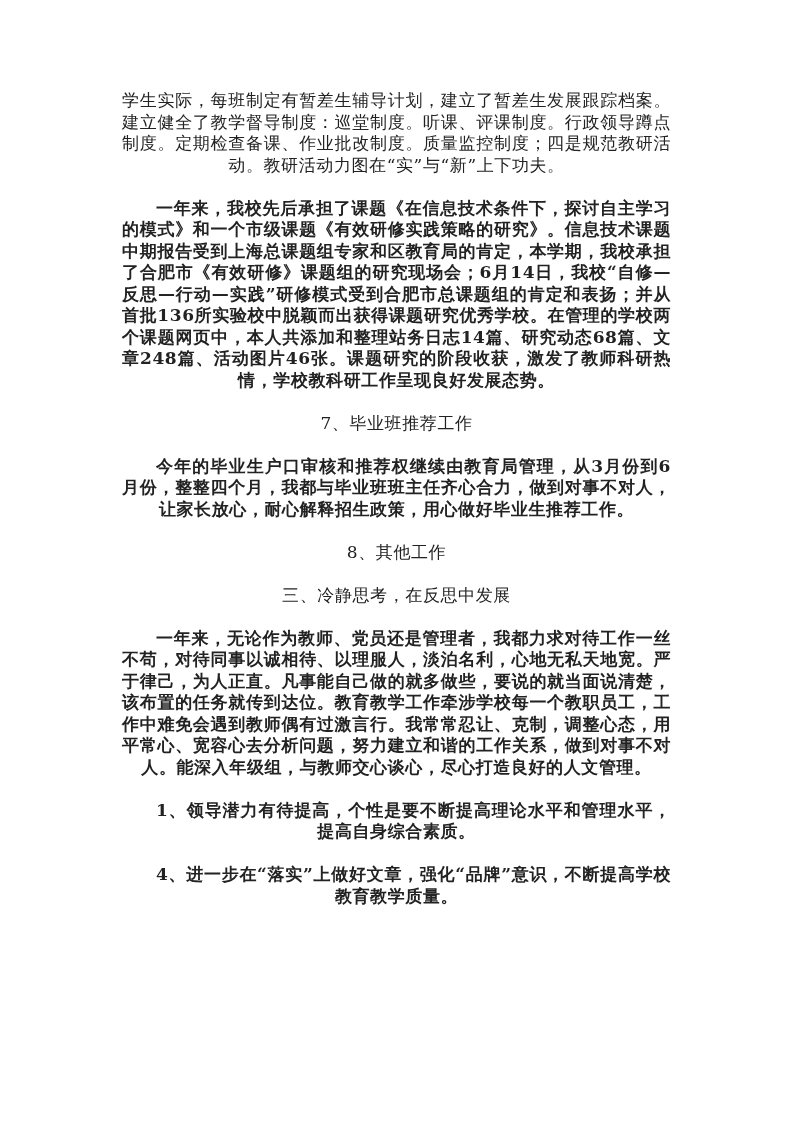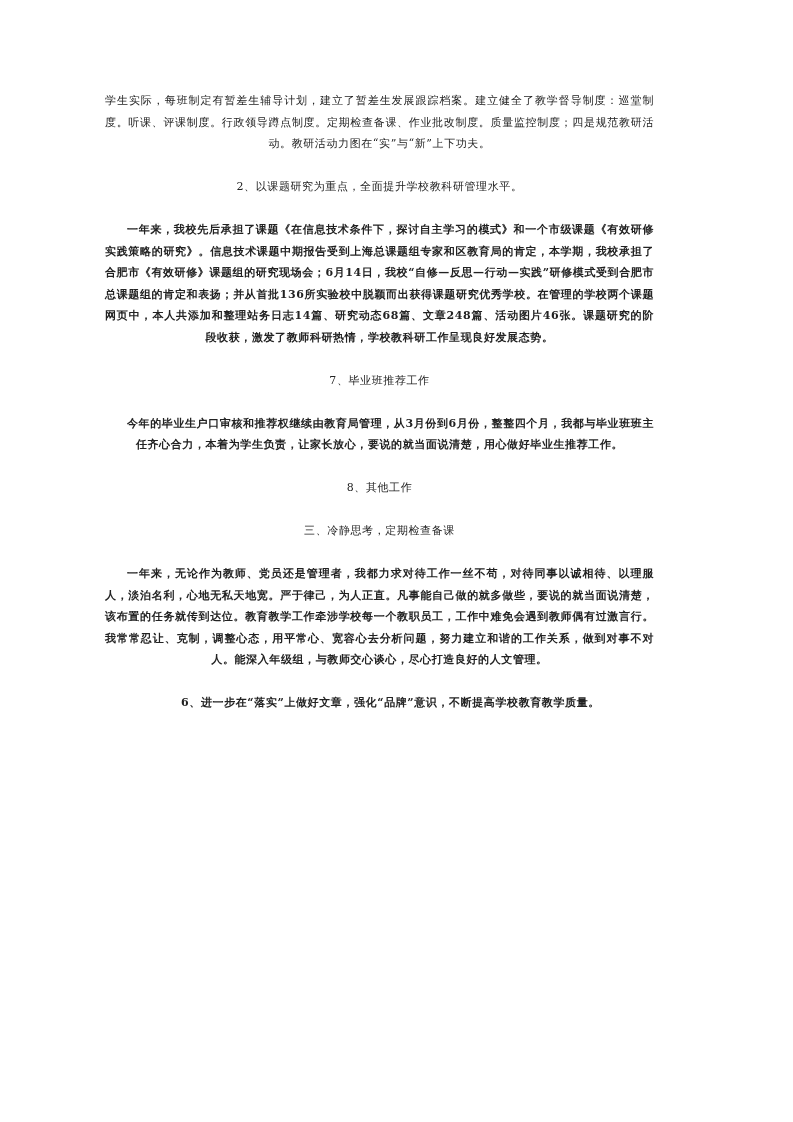--- a/index.html
+++ b/index.html
@@ -1,31 +1,31 @@
 <!DOCTYPE html>
 <html><head>
   <meta charset="utf-8">
   <style>
     html, body { margin: 0; padding: 0; background: #ffffff; }
     body { width: 793px; height: 1122px; position: relative; overflow: hidden; }
     .page {
-      position: absolute; left: 105px; top: 90px; width: 549px;
+      position: absolute; left: 122px; top: 90px; width: 549px;
       font-family: "DejaVu Serif", "Liberation Serif", serif;
-      font-size: 11px; line-height: 21.5px; color: #222222;
+      font-size: 17px; line-height: 21.5px; color: #222222;
     }
     .para { margin: 0 0 21.5px 0; text-align: justify; text-align-last: center; letter-spacing: 0.6px; }
     .para.indent { text-indent: 2em; font-weight: bold; }
     .heading { margin: 0 0 21.5px 0; text-align: center; letter-spacing: 0.6px; }
   </style>
 </head>
 <body>
 
 <div class="page">
   <p class="para">学生实际，每班制定有暂差生辅导计划，建立了暂差生发展跟踪档案。建立健全了教学督导制度：巡堂制度。听课、评课制度。行政领导蹲点制度。定期检查备课、作业批改制度。质量监控制度；四是规范教研活动。教研活动力图在“实”与“新”上下功夫。</p>
-  <p class="heading">2、以课题研究为重点，全面提升学校教科研管理水平。</p>
   <p class="para indent">一年来，我校先后承担了课题《在信息技术条件下，探讨自主学习的模式》和一个市级课题《有效研修实践策略的研究》。信息技术课题中期报告受到上海总课题组专家和区教育局的肯定，本学期，我校承担了合肥市《有效研修》课题组的研究现场会；6月14日，我校“自修—反思—行动—实践”研修模式受到合肥市总课题组的肯定和表扬；并从首批136所实验校中脱颖而出获得课题研究优秀学校。在管理的学校两个课题网页中，本人共添加和整理站务日志14篇、研究动态68篇、文章248篇、活动图片46张。课题研究的阶段收获，激发了教师科研热情，学校教科研工作呈现良好发展态势。</p>
   <p class="heading">7、毕业班推荐工作</p>
-  <p class="para indent">今年的毕业生户口审核和推荐权继续由教育局管理，从3月份到6月份，整整四个月，我都与毕业班班主任齐心合力，本着为学生负责，让家长放心，要说的就当面说清楚，用心做好毕业生推荐工作。</p>
+  <p class="para indent">今年的毕业生户口审核和推荐权继续由教育局管理，从3月份到6月份，整整四个月，我都与毕业班班主任齐心合力，做到对事不对人，让家长放心，耐心解释招生政策，用心做好毕业生推荐工作。</p>
   <p class="heading">8、其他工作</p>
-  <p class="heading">三、冷静思考，定期检查备课</p>
+  <p class="heading">三、冷静思考，在反思中发展</p>
   <p class="para indent">一年来，无论作为教师、党员还是管理者，我都力求对待工作一丝不苟，对待同事以诚相待、以理服人，淡泊名利，心地无私天地宽。严于律己，为人正直。凡事能自己做的就多做些，要说的就当面说清楚，该布置的任务就传到达位。教育教学工作牵涉学校每一个教职员工，工作中难免会遇到教师偶有过激言行。我常常忍让、克制，调整心态，用平常心、宽容心去分析问题，努力建立和谐的工作关系，做到对事不对人。能深入年级组，与教师交心谈心，尽心打造良好的人文管理。</p>
-  <p class="para indent">6、进一步在“落实”上做好文章，强化“品牌”意识，不断提高学校教育教学质量。</p>
+  <p class="para indent">1、领导潜力有待提高，个性是要不断提高理论水平和管理水平，提高自身综合素质。</p>
+  <p class="para indent">4、进一步在“落实”上做好文章，强化“品牌”意识，不断提高学校教育教学质量。</p>
 </div>
 
 </body></html>

